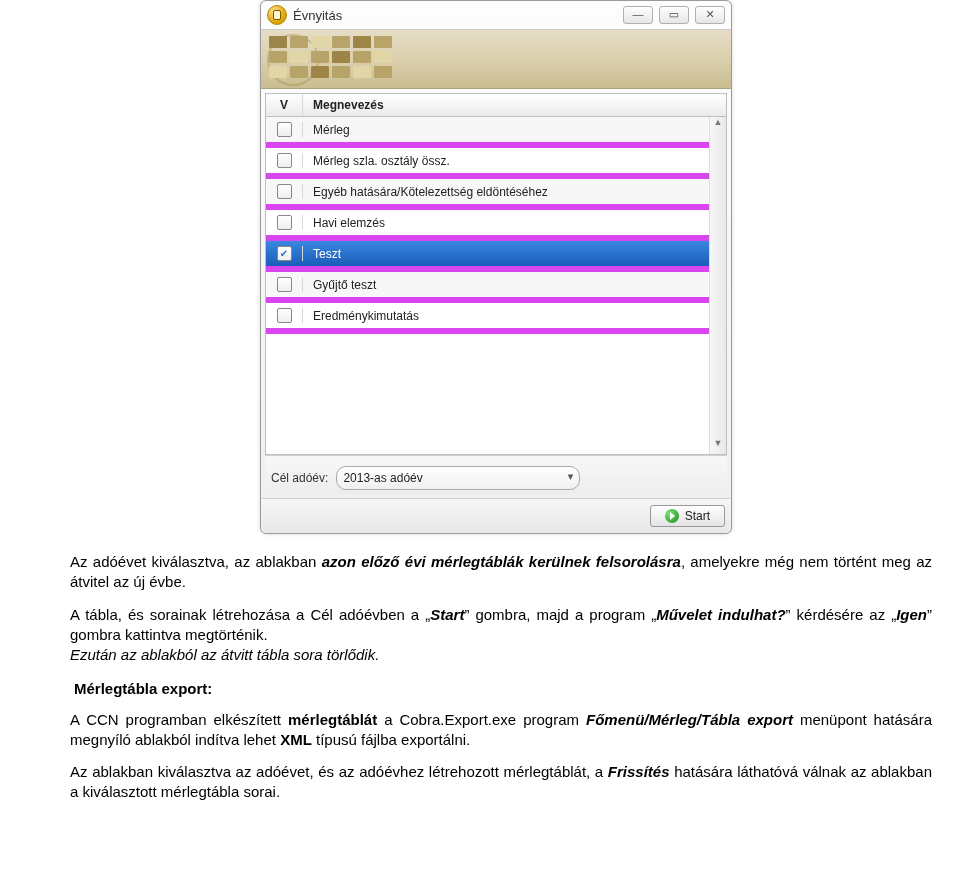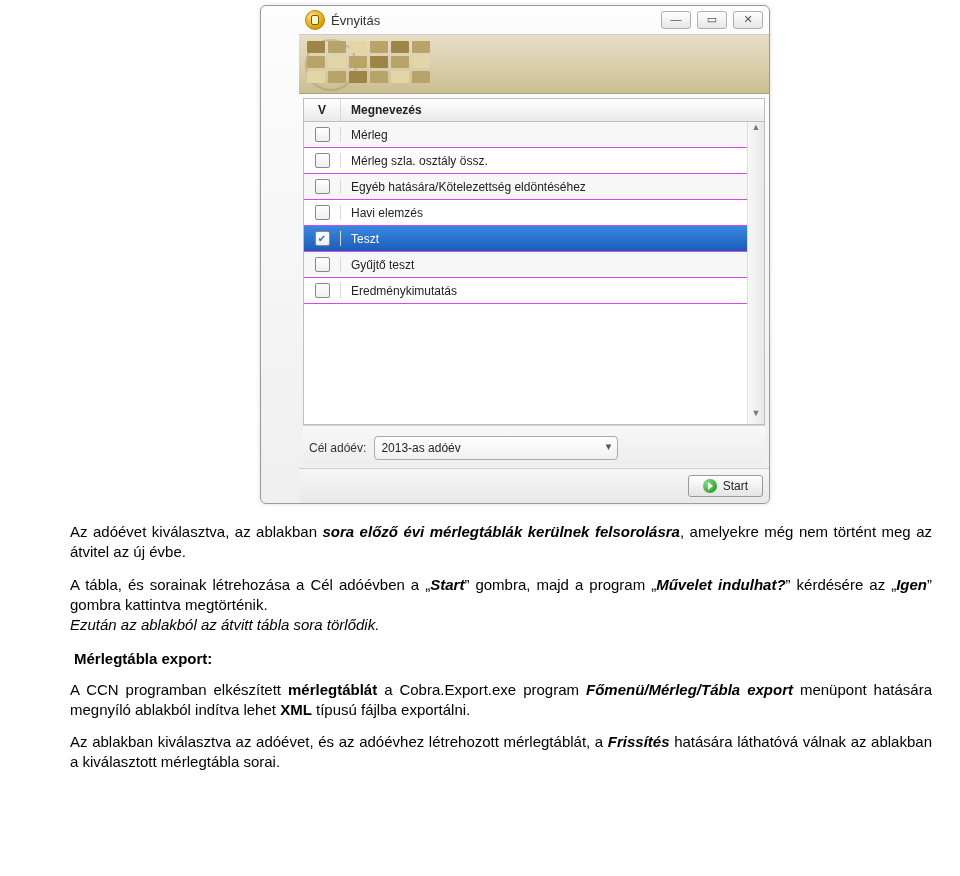--- a/index.html
+++ b/index.html
@@ -10,26 +10,24 @@
     color: #000;
   }
   .page {
     width: 960px;
     padding: 0;
     box-sizing: border-box;
   }
   .window {
     width: 470px;
     margin-left: 260px;
-    margin-top: 5px;
     border: 1px solid #9a9a9a;
     border-radius: 6px;
     background: linear-gradient(to bottom, #fdfdfd, #efefef);
     box-shadow: 0 0 4px rgba(0,0,0,0.15);
-    padding-left: 38px;
   }
   .titlebar {
     display: flex;
     align-items: center;
     height: 28px;
     padding: 0 6px;
     border-bottom: 1px solid #ccc;
   }
   .app-icon {
     width: 18px; height: 18px;
@@ -113,21 +111,21 @@
     height: 22px;
     line-height: 22px;
   }
   .col-v { width: 36px; text-align: center; border-right: 1px solid #d8d8d8; }
   .col-name { flex: 1; padding-left: 10px; }
   .row {
     display: flex;
     align-items: center;
     font-size: 12px;
     height: 25px;
-    border-bottom: 1px solid #d946ef;
+    border-bottom: 6px solid #d946ef;
     color: #222;
   }
   .row.alt { background: #f7f7f7; }
   .row.sel {
     background: linear-gradient(to bottom, #3a88e0, #1a5db8);
     color: #fff;
   }
   .row .col-v { display:flex; align-items:center; justify-content:center; }
   .chk {
     width: 13px; height: 13px;
@@ -160,21 +158,21 @@
   }
   .sel-wrap {
     flex:1;
     display:flex; align-items:center;
   }
   .select {
     margin-left: 8px;
     width: 230px;
     height: 22px;
     border:1px solid #a9a9a9;
-    border-radius:4px;
+    border-radius:10px;
     background: linear-gradient(to bottom,#fff,#f0f0f0);
     display:flex; align-items:center;
     padding: 0 6px;
     font-size:12px;
     color:#222;
     position:relative;
   }
   .select::after{
     content:"▾";
     position:absolute; right:6px; top:3px;
@@ -336,21 +334,21 @@
     <div class="footer">
       <div class="start-btn">
         <span class="play-ico"></span>
         <span>Start</span>
       </div>
     </div>
   </div>
 
   <div class="doc">
     <p>
-      <span>Az adóévet kiválasztva, az ablakban </span><b><i>sora előző évi mérlegtáblák kerülnek felsorolásra</i></b><span>, amelyekre még nem történt meg az átvitel az új évbe.</span>
+      <span>Az adóévet kiválasztva, az ablakban </span><b><i>azon előző évi mérlegtáblák kerülnek felsorolásra</i></b><span>, amelyekre még nem történt meg az átvitel az új évbe.</span>
     </p>
     <p>
       <span>A tábla, és sorainak létrehozása a Cél adóévben a „</span><b><i>Start</i></b><span>” gombra, majd a program „</span><b><i>Művelet indulhat?</i></b><span>” kérdésére az „</span><b><i>Igen</i></b><span>” gombra kattintva megtörténik.</span><br>
       <i>Ezután az ablakból az átvitt tábla sora törlődik.</i>
     </p>
     <p class="heading">Mérlegtábla export:</p>
     <p>
       <span>A CCN programban elkészített </span><b>mérlegtáblát</b><span> a Cobra.Export.exe program </span><b><i>Főmenü/Mérleg/Tábla export</i></b><span> menüpont hatására megnyíló ablakból indítva lehet </span><b>XML</b><span> típusú fájlba exportálni.</span>
     </p>
     <p>

